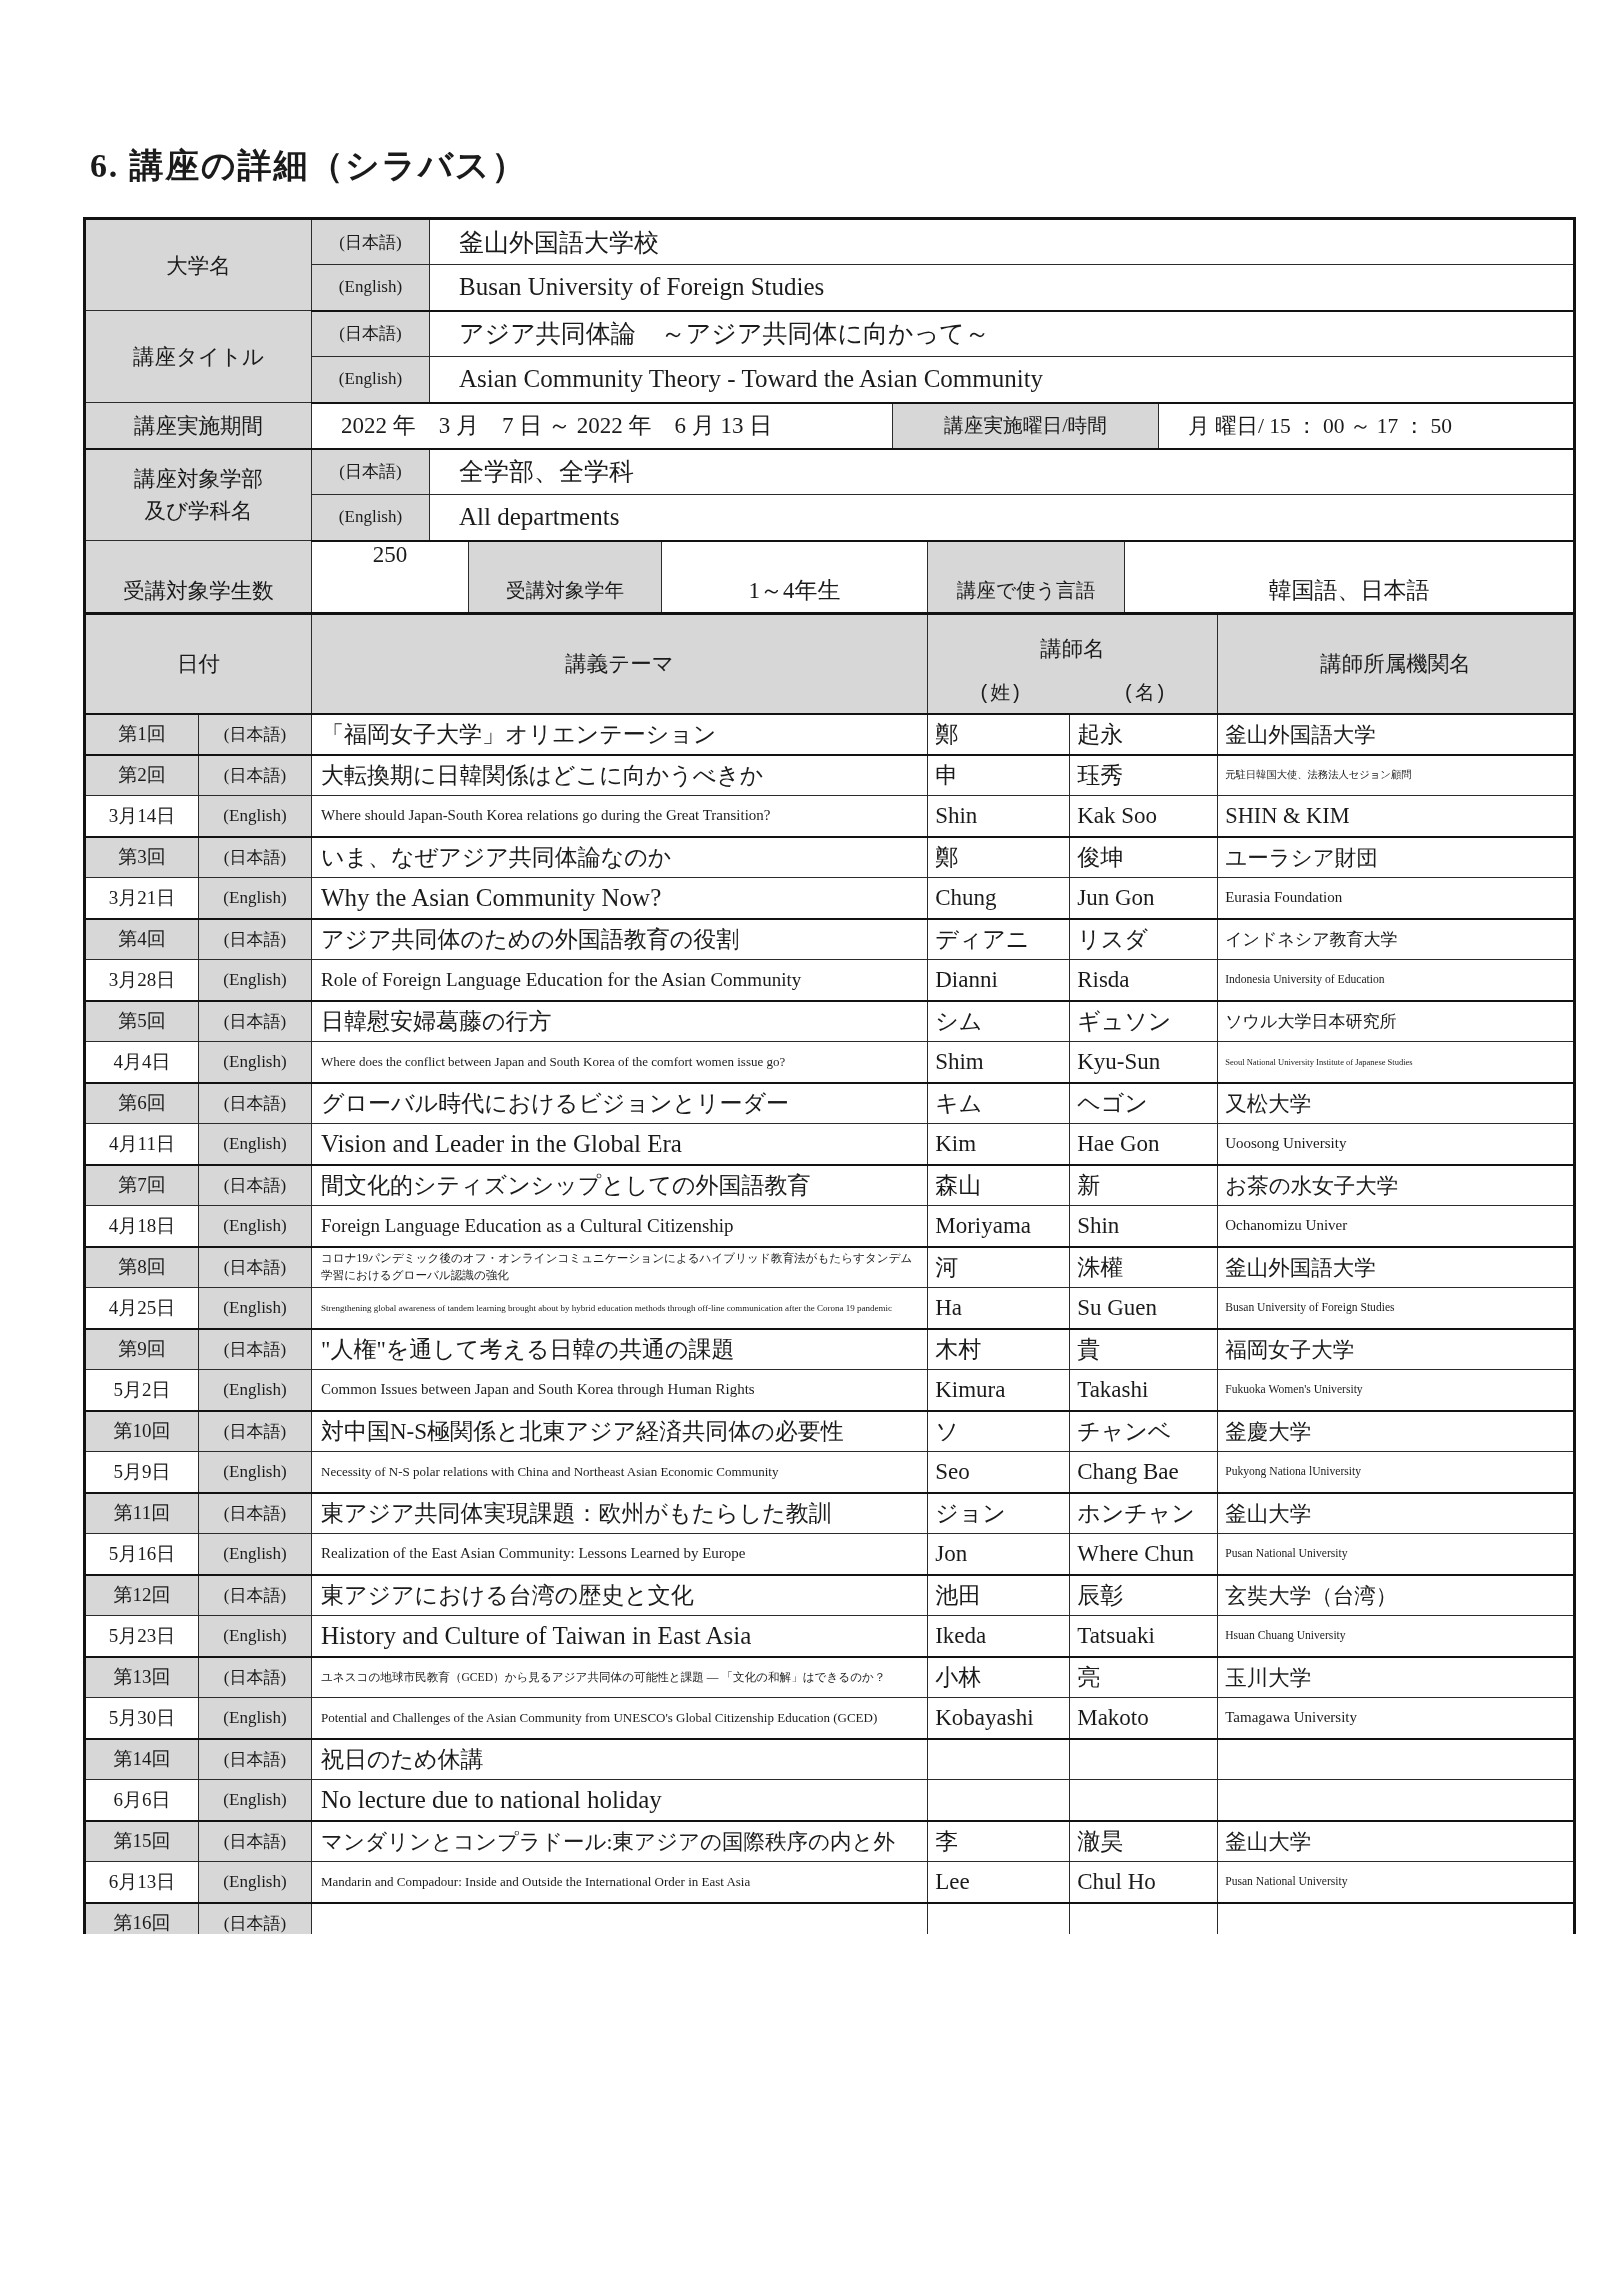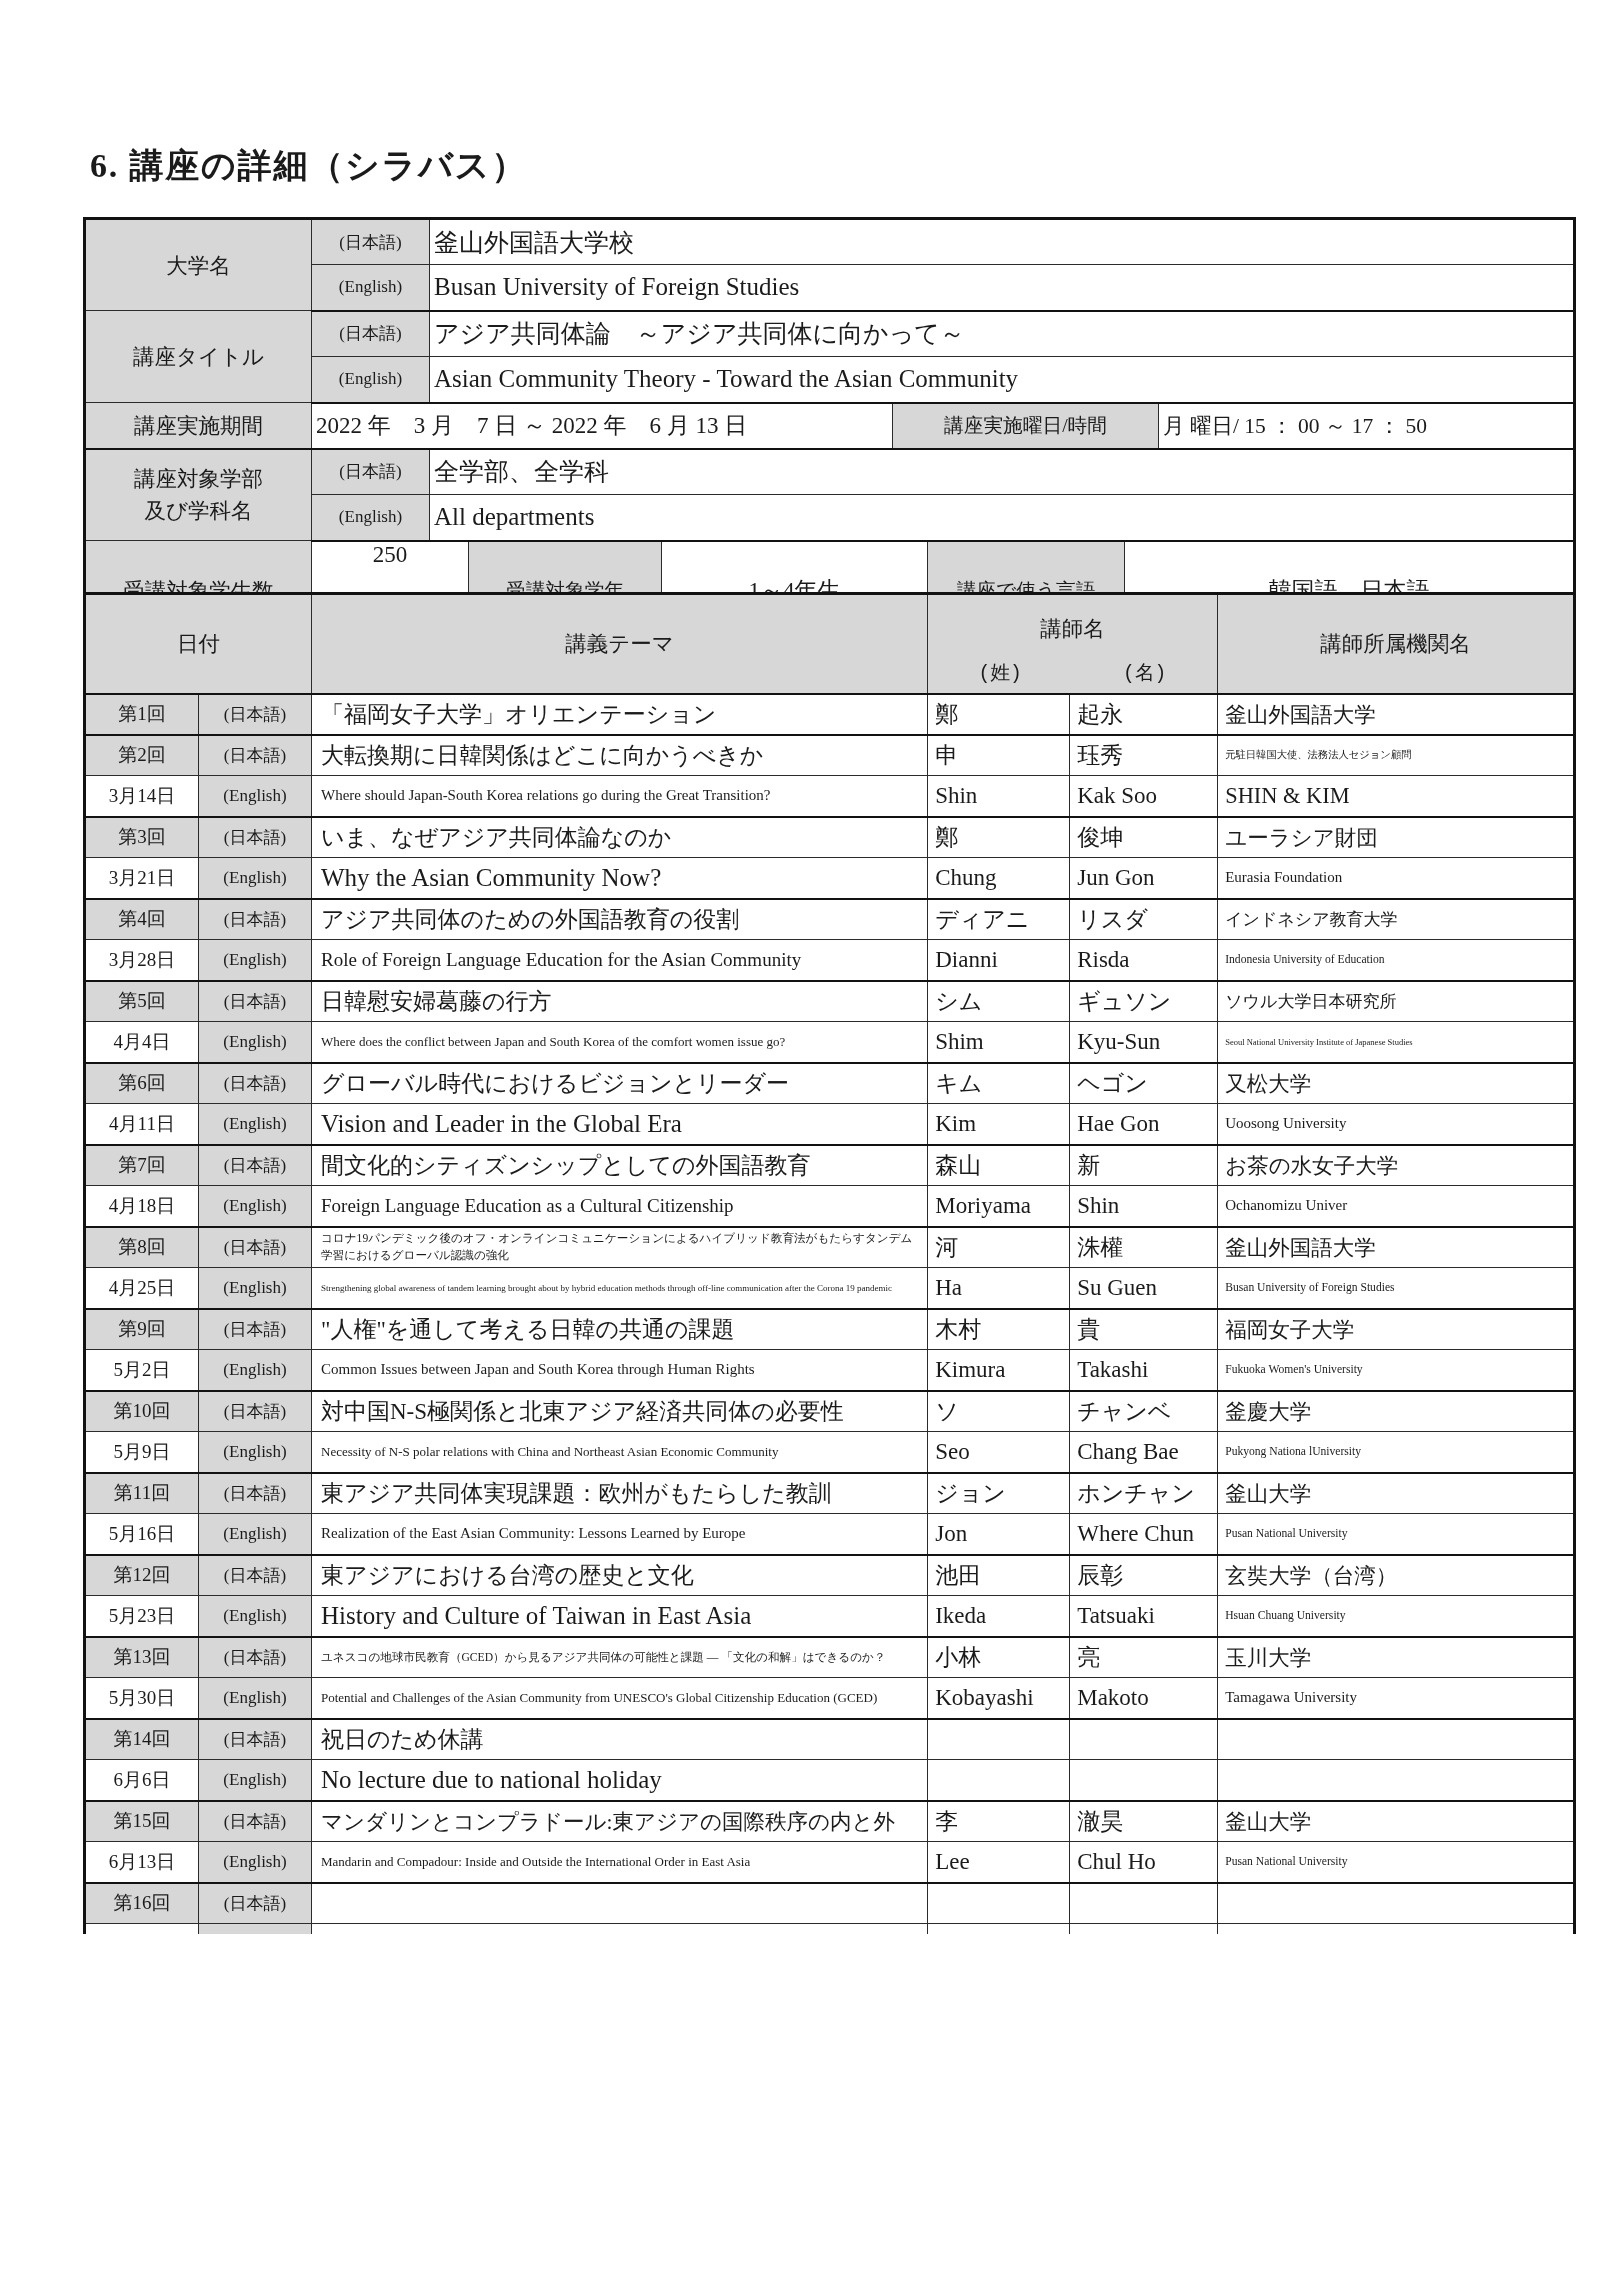--- a/index.html
+++ b/index.html
@@ -12,29 +12,29 @@
   .page { position:relative; width:1622px; height:1934px; overflow:hidden; }
 
   .page-title {
     position:absolute; left:90px; top:143px; margin:0;
     font-size:34px; font-weight:600; letter-spacing:1.8px;
   }
 
   table { border-collapse:collapse; table-layout:fixed; }
   .info-table, .schedule-table { position:absolute; left:83px; width:1490px; border:3.1px solid #121212; }
   .info-table { top:217px; }
-  .schedule-table { top:592px; }
+  .schedule-table { top:612px; }
 
   td, th { border:1.3px solid #2b2b2b; overflow:hidden; white-space:nowrap; vertical-align:middle; padding:0 7.2px; }
   .info-table td { height:46px; }
   .schedule-table tbody td { height:41px; }
 
   .shade { background:#d7d7d7; }
   .c { text-align:center; }
-  .val { text-align:left; padding-left:4px; }
+  .val { text-align:left; padding-left:29px; }
   .lbl { font-size:21.5px; }
   .lbl2 { font-size:19.7px; }
   .lang { font-size:17px; }
   .pre { white-space:pre-line; line-height:1.5; }
 
   .grp-end td { border-bottom:2.7px solid #121212; }
   .grp td { border-top:2.7px solid #121212; }
 
   .schedule-table thead th { height:100px; font-weight:normal; font-size:21.5px; border-bottom:2.7px solid #121212; }
   .lect-th { padding:0;font-family:Liberation Mono, monospace; }

